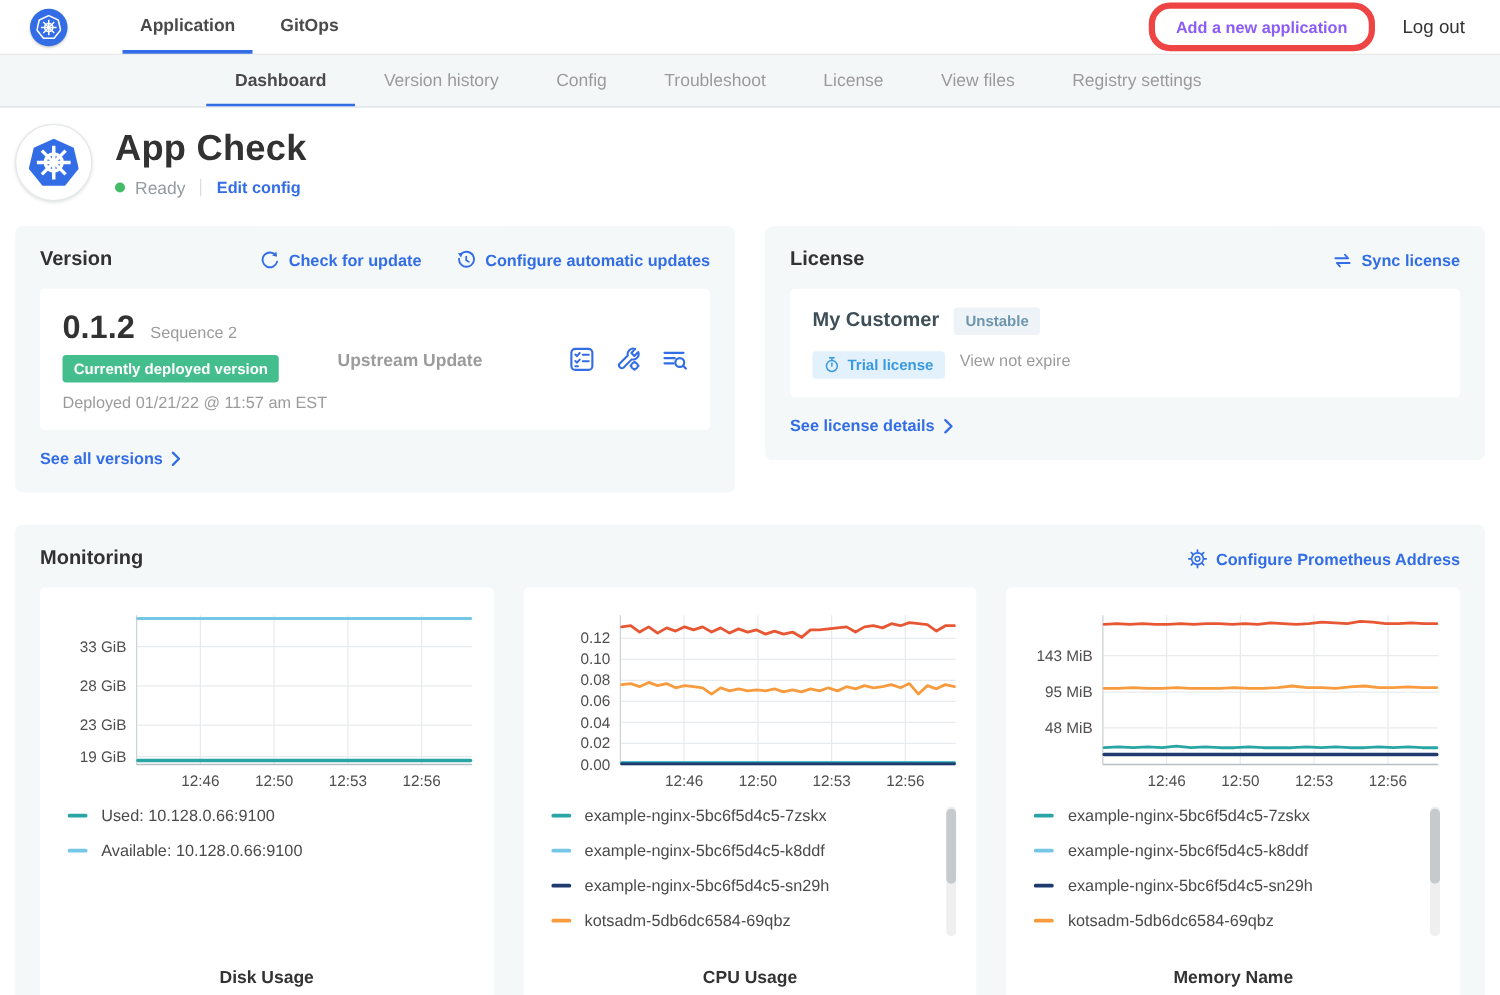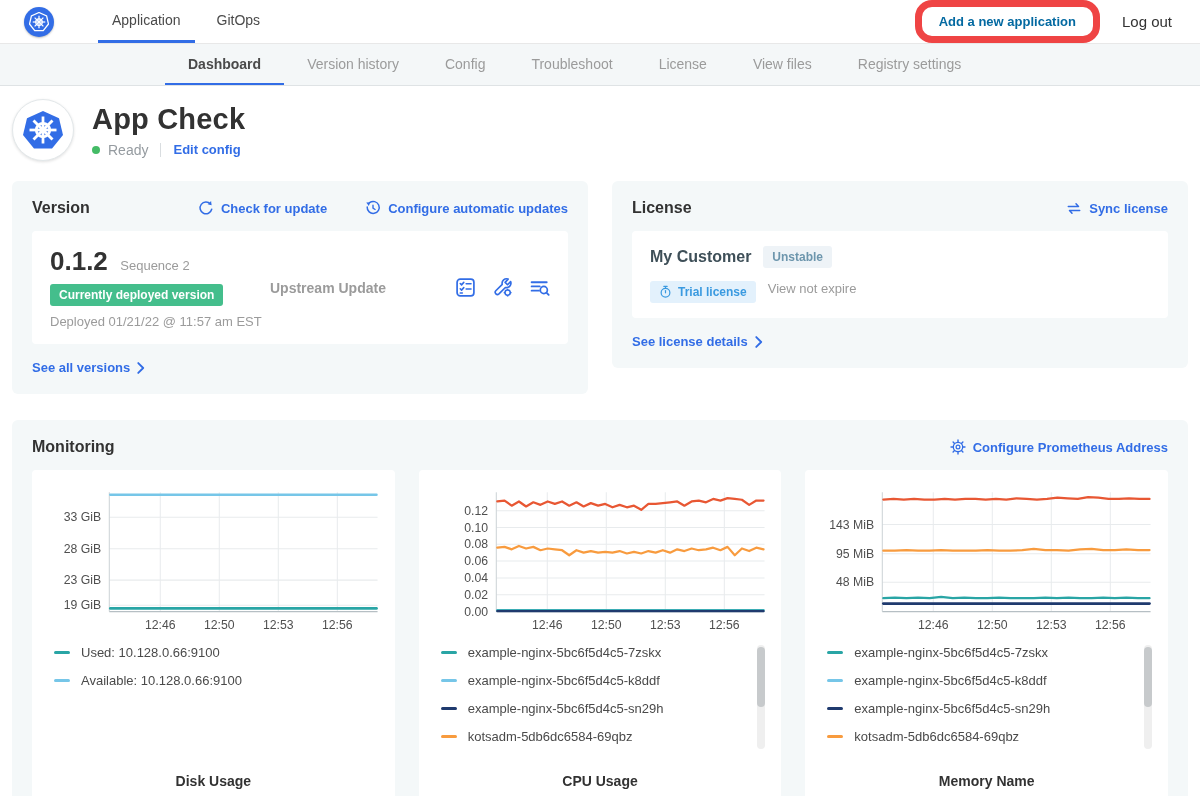--- a/index.html
+++ b/index.html
@@ -4,24 +4,24 @@
 <style>
   * { margin:0; padding:0; box-sizing:border-box; }
   html,body { width:1200px; height:796px; overflow:hidden; background:#fff;
     font-family:"Liberation Sans", sans-serif; color:#323232; }
 
   
   .topbar { height:44px; display:flex; align-items:stretch; border-bottom:1px solid #e8e8e8; padding:0 28px 0 24px; background:#fff; }
   .logo-wrap { display:flex; align-items:center; margin-right:44px; }
   .k8s-badge { width:30px; height:30px; border-radius:50%; background:#326de6; display:flex; align-items:center; justify-content:center; box-shadow:0 1px 2px rgba(0,0,0,.25); }
   .top-tabs { display:flex; align-items:stretch; gap:8px; }
-  .top-tab { display:flex; align-items:center; padding:16px 14px; font-size:14px; font-weight:400; color:#4a4a4a; border-bottom:3px solid transparent; cursor:pointer; }
+  .top-tab { display:flex; align-items:center; padding:16px 14px; font-size:14px; font-weight:700; color:#4a4a4a; border-bottom:3px solid transparent; cursor:pointer; }
   .top-tab.active { border-bottom-color:#326de6; }
   .topbar-right { margin-left:auto; display:flex; align-items:center; gap:22px; }
-  .add-app-btn { background:#fff; border:7px solid #ef4444; color:#0369a1; font-family:inherit; font-size:13px; font-weight:700; padding:7px 17px; border-radius:17px; cursor:pointer; }
+  .add-app-btn { background:#fff; border:5px solid #ef4444; color:#8b5cf6; font-family:inherit; font-size:13px; font-weight:700; padding:7px 17px; border-radius:17px; cursor:pointer; }
   .logout { font-size:15px; color:#323232; cursor:pointer; }
 
   
   .subnav { height:42px; background:#f4f7f8; border-bottom:1px solid #dfe3e5; display:flex; align-items:stretch; padding-left:165px; }
   .subnav-tab { display:flex; align-items:center; padding:0 23px; font-size:14px; color:#9b9b9b; border-bottom:2px solid transparent; cursor:pointer; }
   .subnav-tab.active { color:#4a4a4a; font-weight:700; border-bottom-color:#326de6; }
 
   
   .app-header { display:flex; align-items:center; padding:13px 12px 16px 12px; }
   .app-avatar { width:62px; height:62px; border-radius:50%; background:#fff; border:1px solid #e3e8ea; box-shadow:0 1px 3px rgba(0,0,0,.12); display:flex; align-items:center; justify-content:center; }
@@ -31,21 +31,21 @@
   .status-dot { width:8px; height:8px; border-radius:50%; background:#44bb66; }
   .status-text { font-size:14px; color:#959ba0; }
   .vert-div { width:1px; height:14px; background:#d9dde0; margin:0 4px; }
   .link { color:#326de6; font-weight:700; font-size:13px; cursor:pointer; display:inline-flex; align-items:center; gap:7px; }
 
   
   .cards-row { display:flex; gap:24px; margin:4px 12px 0 12px; align-items:flex-start; }
   .card { background:#f4f8f9; border-radius:6px; padding:18px 20px; flex:1; }
   .card-head { display:flex; align-items:center; justify-content:space-between; margin-bottom:14px; }
   .card-title { font-size:16px; font-weight:700; color:#323232; }
-  .head-links { display:flex; align-items:center; gap:38px; }
+  .head-links { display:flex; align-items:center; gap:28px; }
   .inner-card { background:#fff; border-radius:4px; padding:15px 18px; }
 
   .version-inner { display:flex; align-items:center; }
   .version-left { width:44%; }
   .version-num { font-size:26px; font-weight:700; color:#323232; }
   .version-seq { font-size:13px; color:#9b9b9b; margin-left:8px; }
   .deployed-badge { display:inline-block; margin-top:7px; background:#44be8c; color:#fff; font-size:12px; font-weight:700; padding:4px 9px; border-radius:3px; }
   .deployed-at { margin-top:8px; font-size:13px; color:#9b9b9b; }
   .upstream { flex:1; font-size:14px; font-weight:700; color:#9b9b9b; }
   .version-icons { display:flex; align-items:center; gap:16px; }

